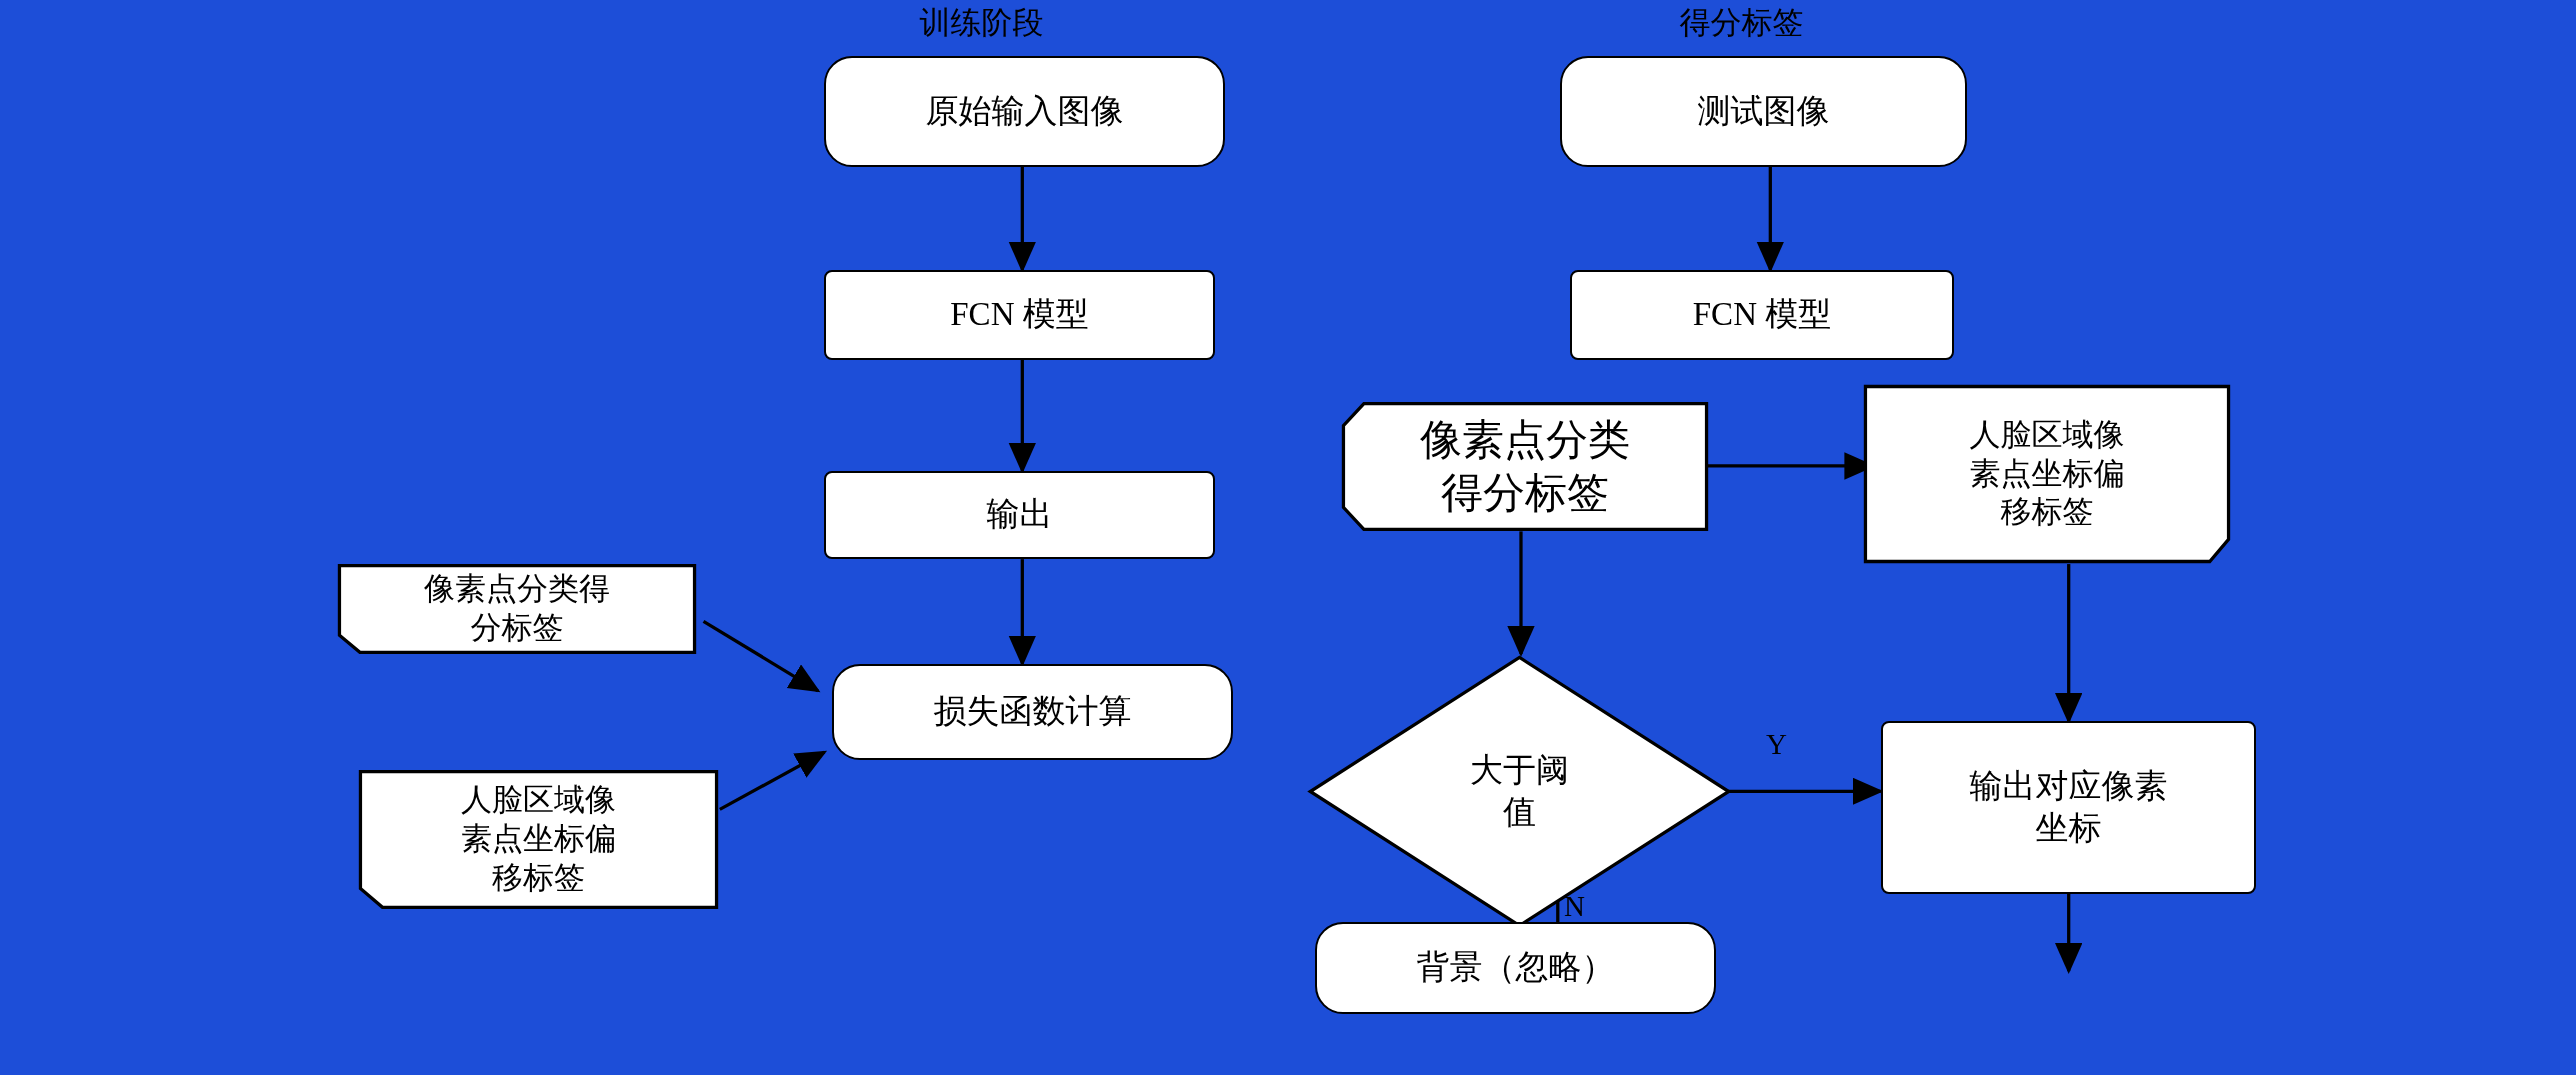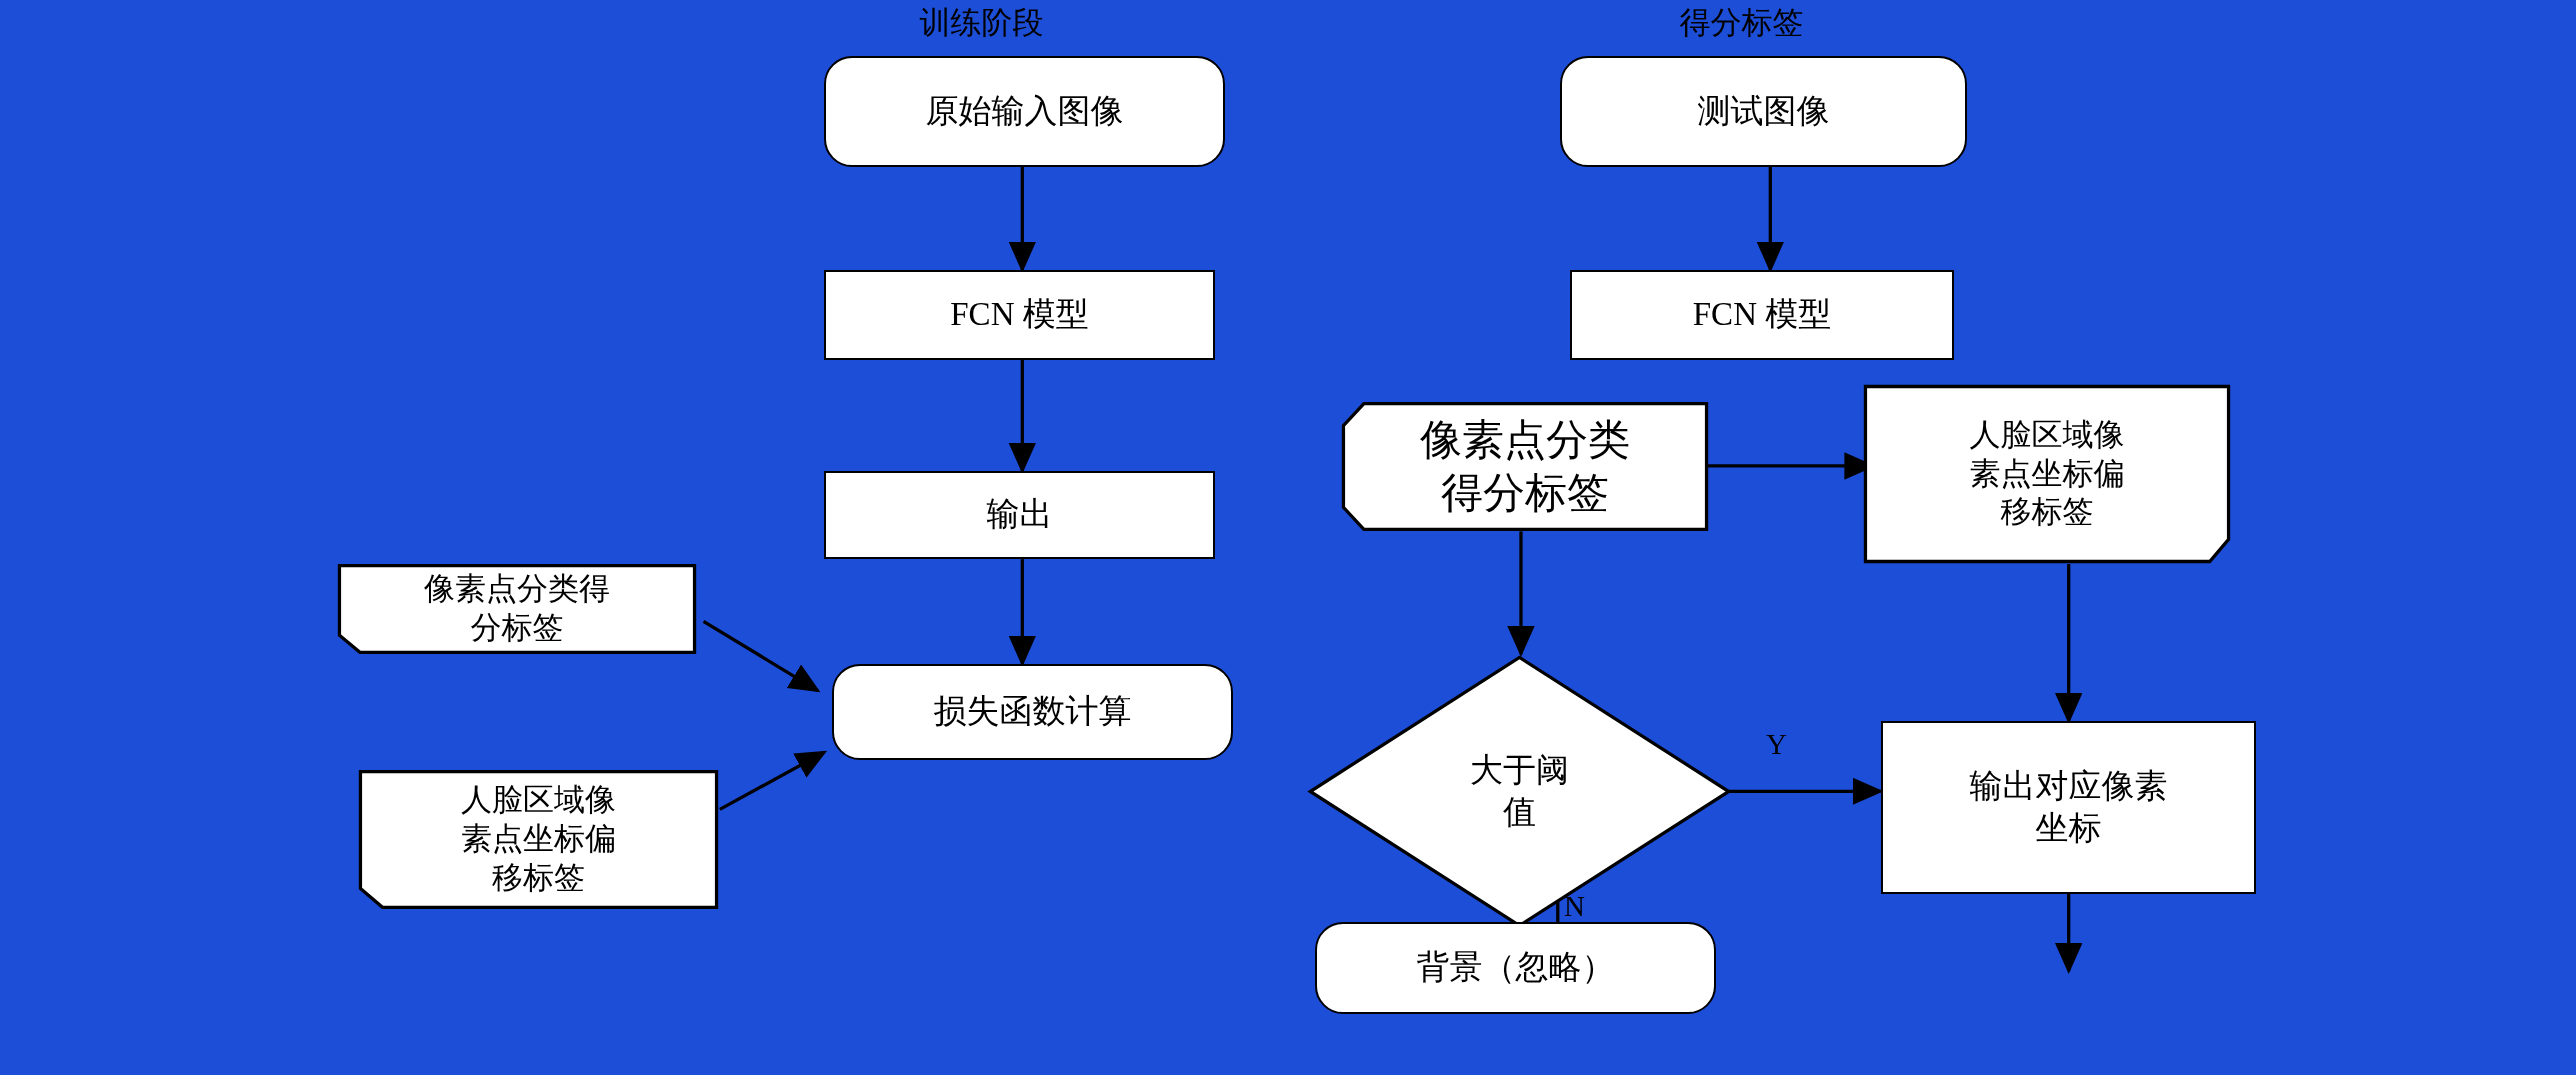--- a/index.html
+++ b/index.html
@@ -19,20 +19,21 @@
   .node {
     position: absolute;
     box-sizing: border-box;
     display: flex;
     align-items: center;
     justify-content: center;
     text-align: center;
     line-height: 1.25;
     color: #000;
     white-space: pre-line;
+    border-radius: 8px;
   }
   .rect {
     border: 2.5px solid #000;
     background: #fff;
   }
   .round {
     border: 2.5px solid #000;
     border-radius: 28px;
     background: #fff;
   }

